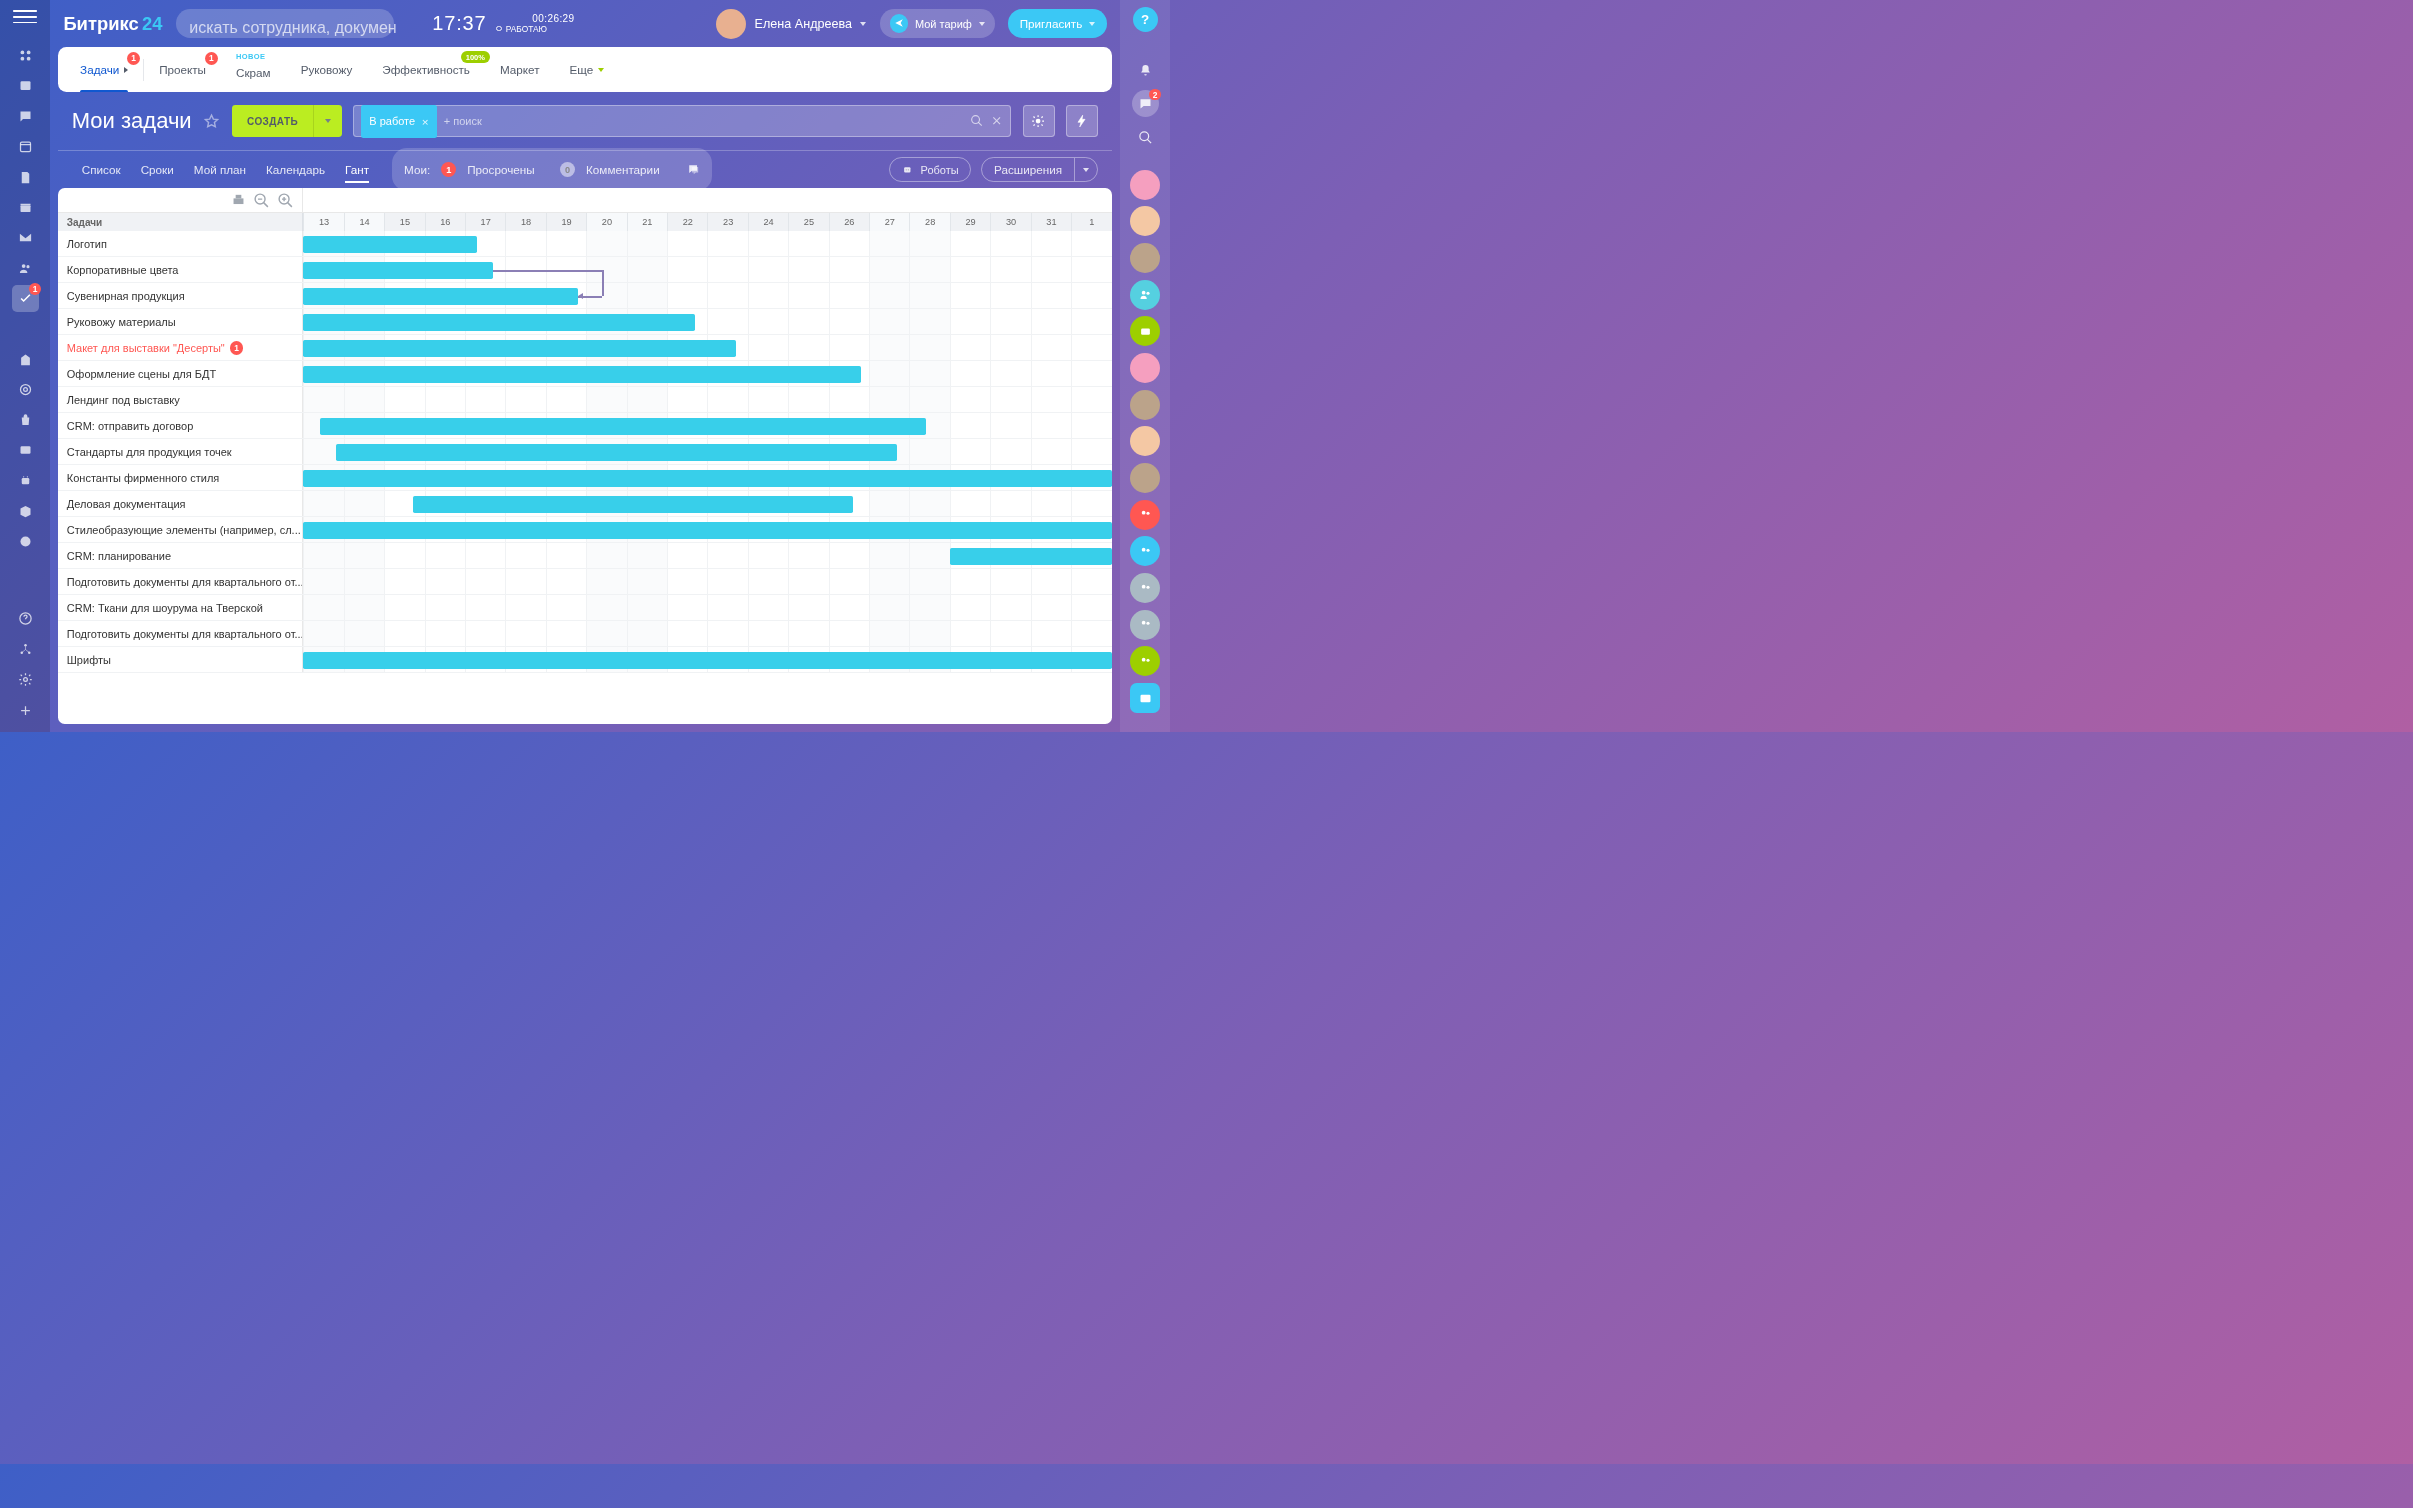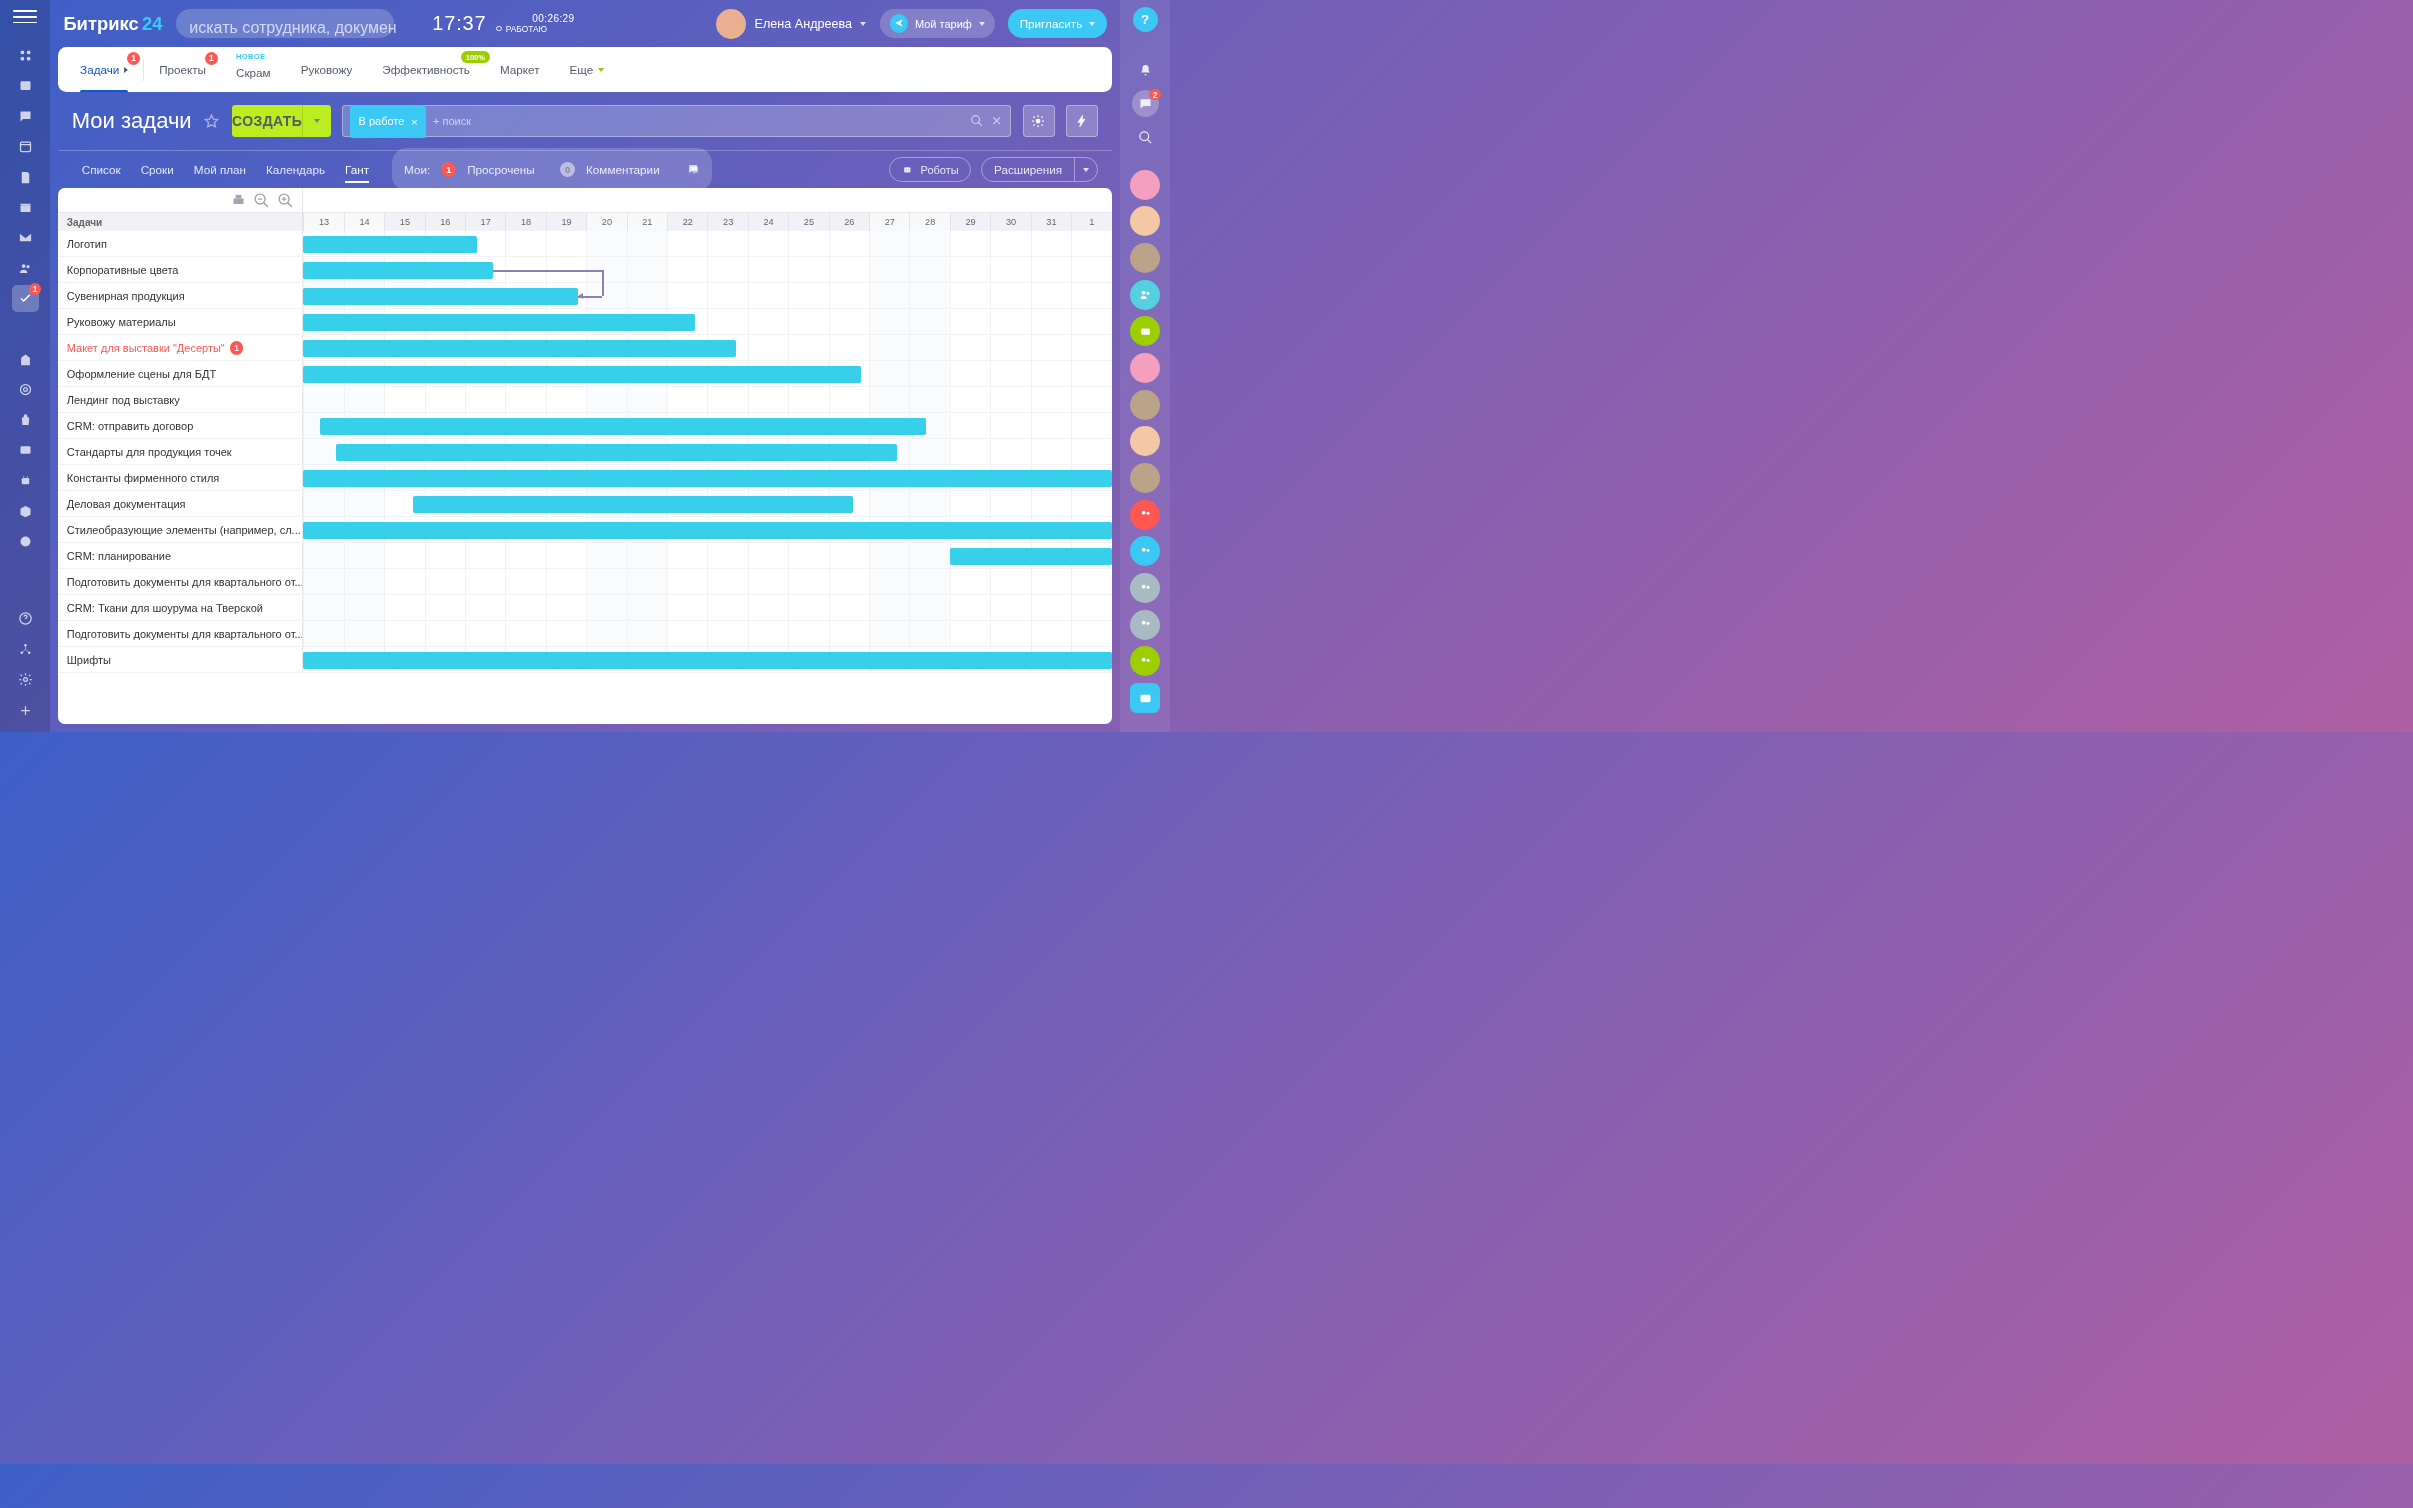--- a/index.html
+++ b/index.html
@@ -69,21 +69,21 @@
 .tab-super { color:#3bc8f5; font-size:7.5px; font-weight:700; position:absolute; top:5px; left:15px; letter-spacing:0.4px; }
 .tab .arr { width:0; height:0; border-top:3.4px solid transparent; border-bottom:3.4px solid transparent; border-left:4.2px solid #545c6a; }
 .tab .chev-g { width:0; height:0; border-left:3.4px solid transparent; border-right:3.4px solid transparent; border-top:4.2px solid #9dcf00; }
 .tab-sep { width:0.8px; height:22px; background:#e5e7eb; }
 
 
 .title-row { height:59px; display:flex; align-items:center; padding:0 13.4px; color:#fff; gap:11.7px; border-bottom:0.8px solid rgba(255,255,255,0.25); margin: 0 8.4px; }
 .page-title { font-size:22px; font-weight:300; }
 .star { width:17px; height:17px; stroke: rgba(255,255,255,0.5); fill:none; stroke-width:2; cursor:pointer; }
 .create-group { display:flex; }
-.create-btn { height:32px; background:#bbed21; color:#535c69; font-size:14px; font-weight:700; letter-spacing:0.4px; padding:0 0; display:flex; align-items:center; border-radius:3.4px 0 0 3.4px; cursor:pointer; }
+.create-btn { height:32px; background:#bbed21; color:#535c69; font-size:10px; font-weight:700; letter-spacing:0.4px; padding:0 15px; display:flex; align-items:center; border-radius:3.4px 0 0 3.4px; cursor:pointer; }
 .create-dd { width:28.5px; height:32px; background:#bbed21; display:flex; align-items:center; justify-content:center; border-left:0.8px solid rgba(0,0,0,0.1); border-radius:0 3.4px 3.4px 0; cursor:pointer; }
 .create-dd .chev { border-top-color:#767f8a; }
 .filter-box { flex:1; height:32px; background:rgba(255,255,255,0.22); border:0.8px solid rgba(255,255,255,0.35); border-radius:3.4px; display:flex; align-items:center; padding:0 6.7px; gap:6.7px; }
 .chip { background:#3bc8f5; color:#fff; height:33px; padding:0 8.4px; border-radius:2.5px; display:flex; align-items:center; gap:6.7px; font-size:11px; }
 .chip-x { cursor:pointer; opacity:0.85; font-size:11.7px; }
 .filter-in { flex:1; background:none; border:none; color:#fff; font-size:11px; outline:none; }
 .filter-in::placeholder { color:rgba(255,255,255,0.65); }
 .fbox-ic { stroke:rgba(255,255,255,0.65); width:13.4px; height:13.4px; cursor:pointer; }
 .sq-btn { width:32px; height:32px; background:rgba(255,255,255,0.22); border:0.8px solid rgba(255,255,255,0.35); border-radius:3.4px; display:flex; align-items:center; justify-content:center; cursor:pointer; }
 .sq-btn svg { width:14.2px; height:14.2px; stroke:#fff; fill:#fff; }

